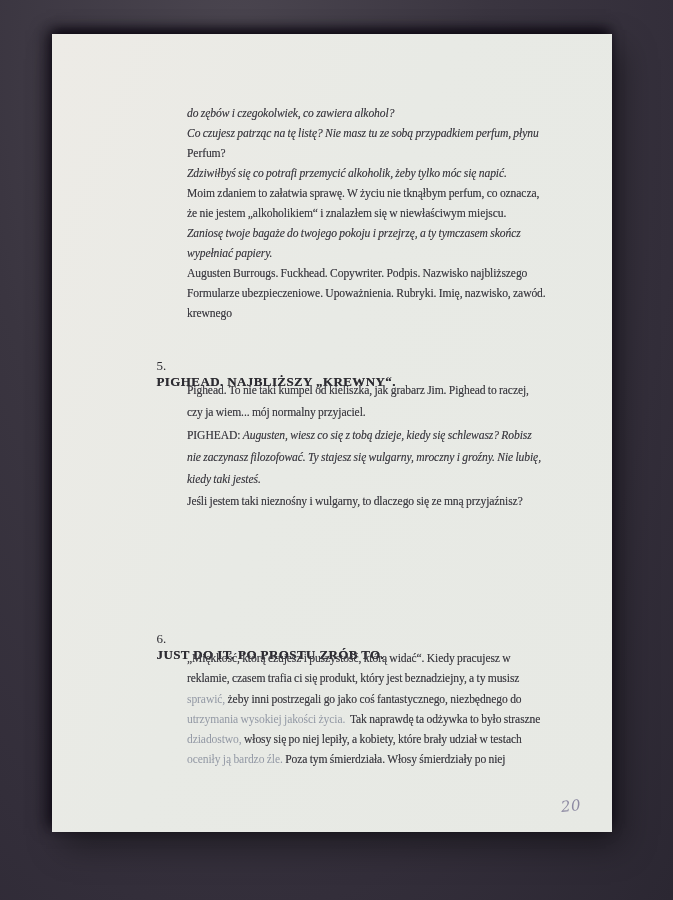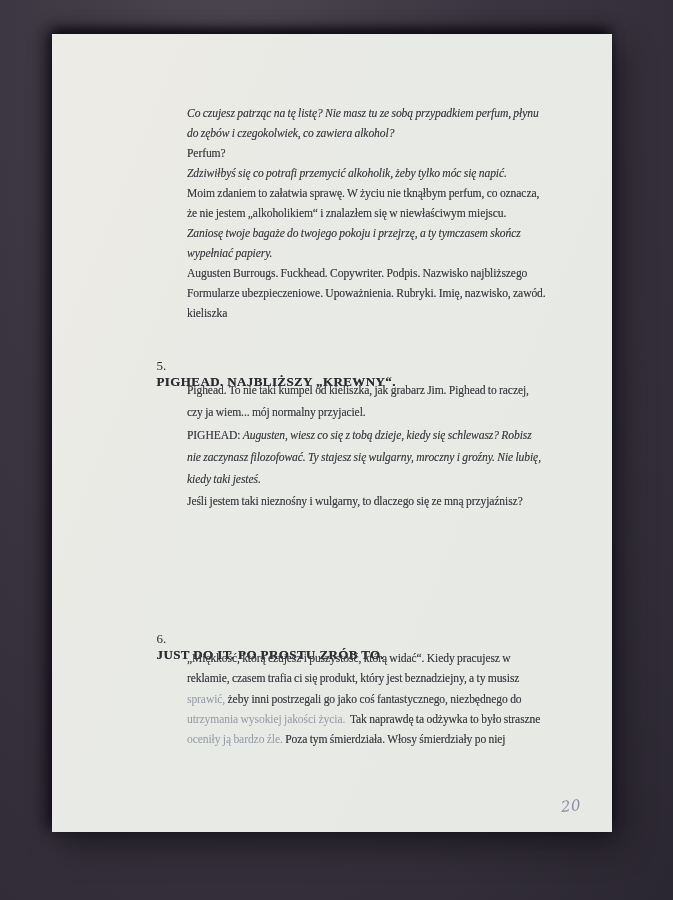--- a/index.html
+++ b/index.html
@@ -84,31 +84,31 @@
     letter-spacing: 0.5px;
   }
 </style>
 </head>
 <body>
 
 <div class="scene">
   <div class="paper">
 
     <div class="para para1">
+        <div class="line"><span class="seg-i">do zębów i czegokolwiek, co zawiera alkohol?</span></div>
         <div class="line"><span class="seg-i">Co czujesz patrząc na tę listę? Nie masz tu ze sobą przypadkiem perfum, płynu</span></div>
-        <div class="line"><span class="seg-i">do zębów i czegokolwiek, co zawiera alkohol?</span></div>
         <div class="line"><span class="seg-r">Perfum?</span></div>
         <div class="line"><span class="seg-i">Zdziwiłbyś się co potrafi przemycić alkoholik, żeby tylko móc się napić.</span></div>
         <div class="line"><span class="seg-r">Moim zdaniem to załatwia sprawę. W życiu nie tknąłbym perfum, co oznacza,</span></div>
         <div class="line"><span class="seg-r">że nie jestem „alkoholikiem“ i znalazłem się w niewłaściwym miejscu.</span></div>
         <div class="line"><span class="seg-i">Zaniosę twoje bagaże do twojego pokoju i przejrzę, a ty tymczasem skończ</span></div>
         <div class="line"><span class="seg-i">wypełniać papiery.</span></div>
         <div class="line"><span class="seg-r">Augusten Burrougs. Fuckhead. Copywriter. Podpis. Nazwisko najbliższego</span></div>
         <div class="line"><span class="seg-r">Formularze ubezpieczeniowe. Upoważnienia. Rubryki. Imię, nazwisko, zawód.</span></div>
-        <div class="line"><span class="seg-r">kieliszka</span></div>
+        <div class="line"><span class="seg-r">krewnego</span></div>
       </div>
 
     <div class="heading heading5">
       <span class="hnum">5.</span>
       <span class="htitle">PIGHEAD. NAJBLIŻSZY „KREWNY“.</span>
     </div>
 
     <div class="para para2">
         <div class="line"><span class="seg-r">Pighead. To nie taki kumpel od kieliszka, jak grabarz Jim. Pighead to raczej,</span></div>
         <div class="line"><span class="seg-r">czy ja wiem... mój normalny przyjaciel.</span></div>
@@ -121,19 +121,20 @@
     <div class="heading heading6">
       <span class="hnum">6.</span>
       <span class="htitle">JUST DO IT. PO PROSTU ZRÓB TO.</span>
     </div>
 
     <div class="para para3">
         <div class="line"><span class="seg-r">„Miękkość, którą czujesz i puszystość, którą widać“. Kiedy pracujesz w</span></div>
         <div class="line"><span class="seg-r">reklamie, czasem trafia ci się produkt, który jest beznadziejny, a ty musisz</span></div>
         <div class="line"><span class="seg-f">sprawić,</span><span class="seg-r"> żeby inni postrzegali go jako coś fantastycznego, niezbędnego do</span></div>
         <div class="line"><span class="seg-f">utrzymania wysokiej jakości życia.</span><span class="seg-r">  Tak naprawdę ta odżywka to było straszne</span></div>
+        <div class="line"><span class="seg-f">dziadostwo,</span><span class="seg-r"> włosy się po niej lepiły, a kobiety, które brały udział w testach</span></div>
         <div class="line"><span class="seg-f">oceniły ją bardzo źle.</span><span class="seg-r"> Poza tym śmierdziała. Włosy śmierdziały po niej</span></div>
       </div>
 
     <div class="pagenum">20</div>
 
   </div>
 </div>
 
 </body></html>

